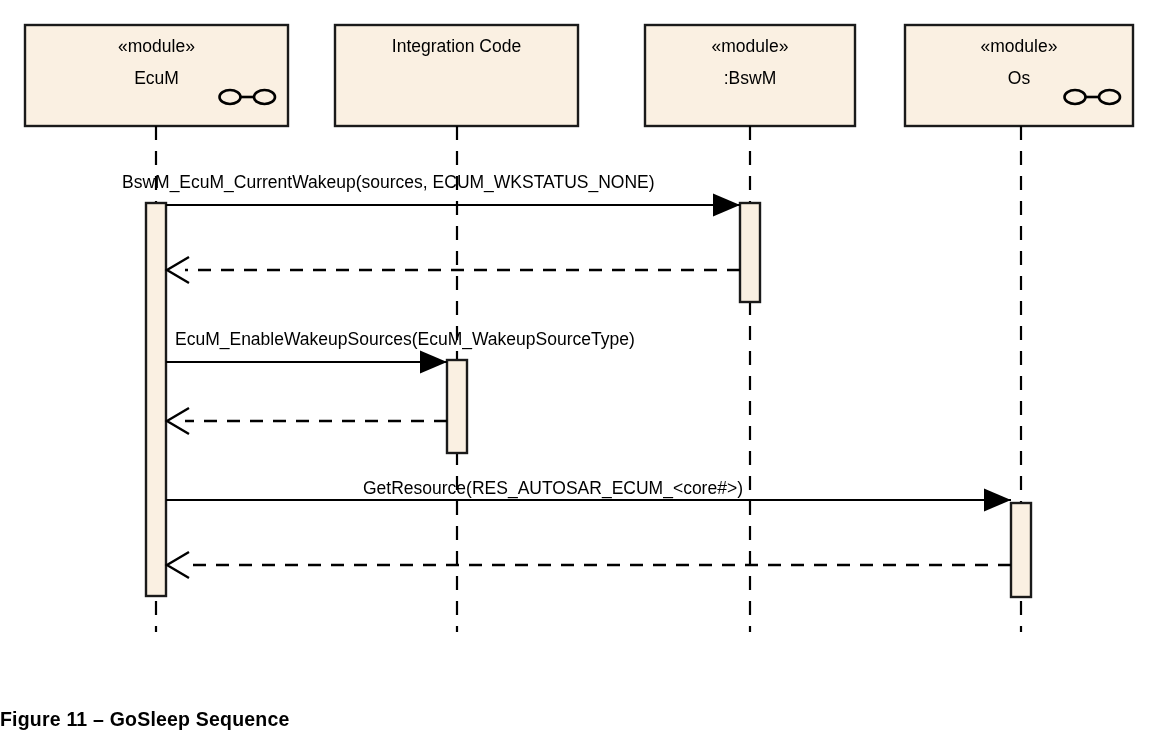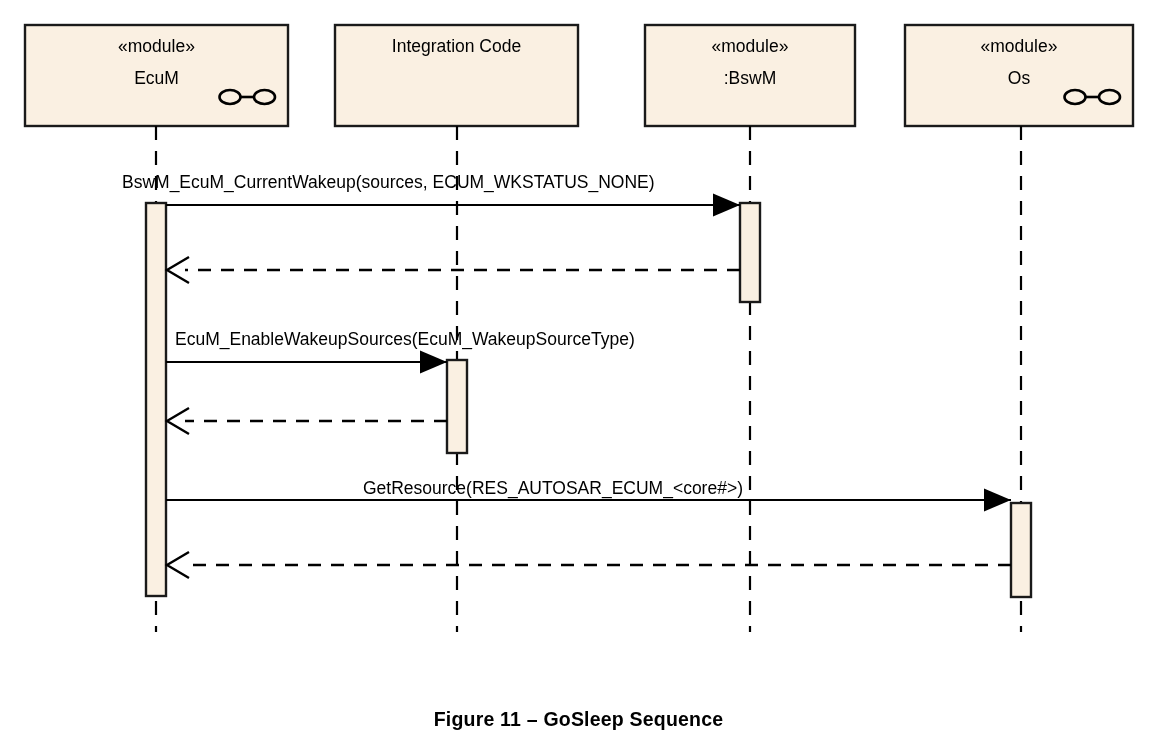--- a/index.html
+++ b/index.html
@@ -86,21 +86,20 @@
     font-family: "Liberation Sans", sans-serif;
     font-size: 17.5px;
     fill: #000000;
     dominant-baseline: alphabetic;
   }
   .figure-caption {
     position: absolute;
     left: 0;
     top: 708px;
     width: 1157px;
-    text-align: center;
     font-family: "Liberation Sans", sans-serif;
     font-size: 19.5px;
     font-weight: bold;
     color: #000000;
     letter-spacing: 0.2px;
   }
 </style>
 </head>
 <body>
 

